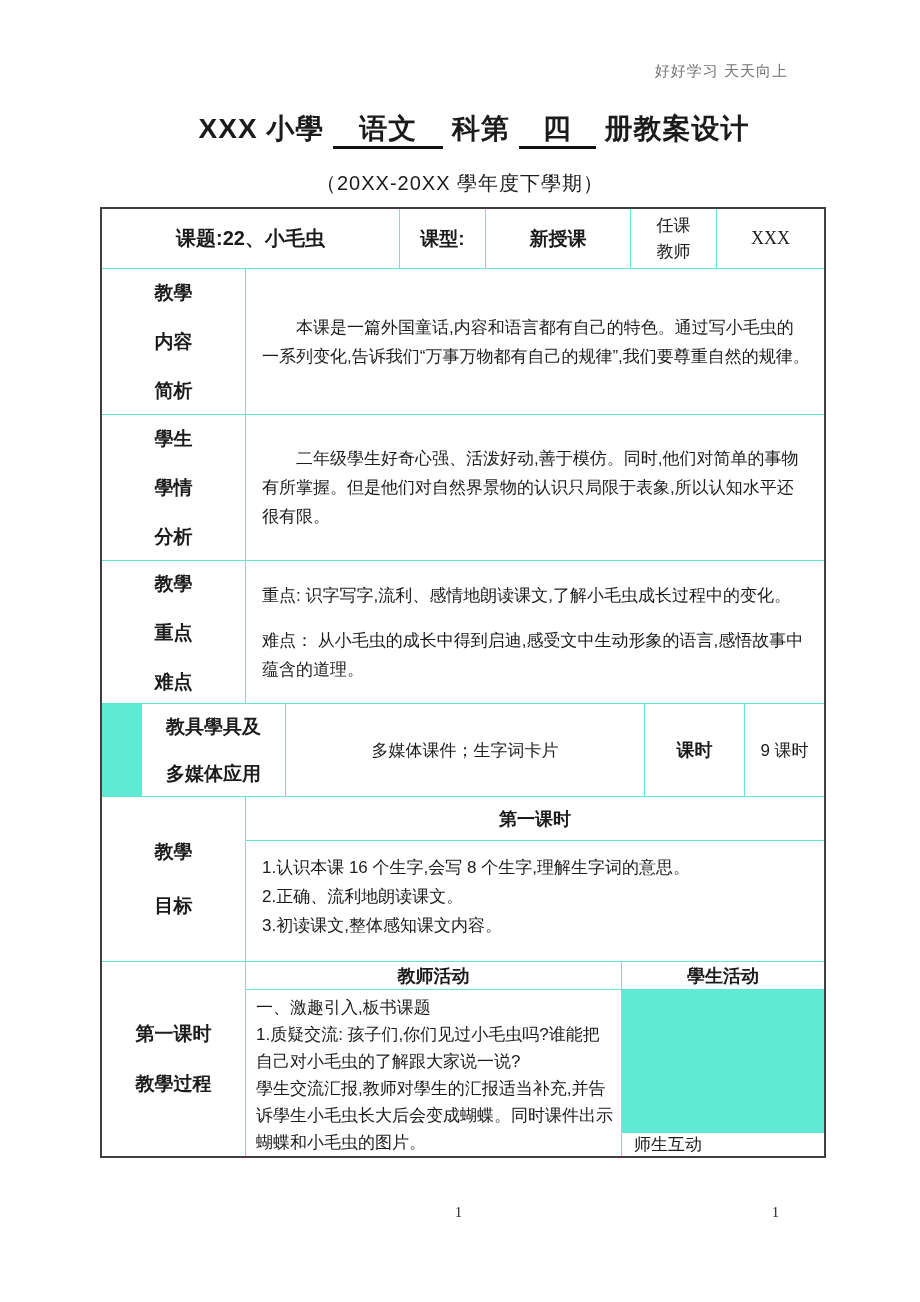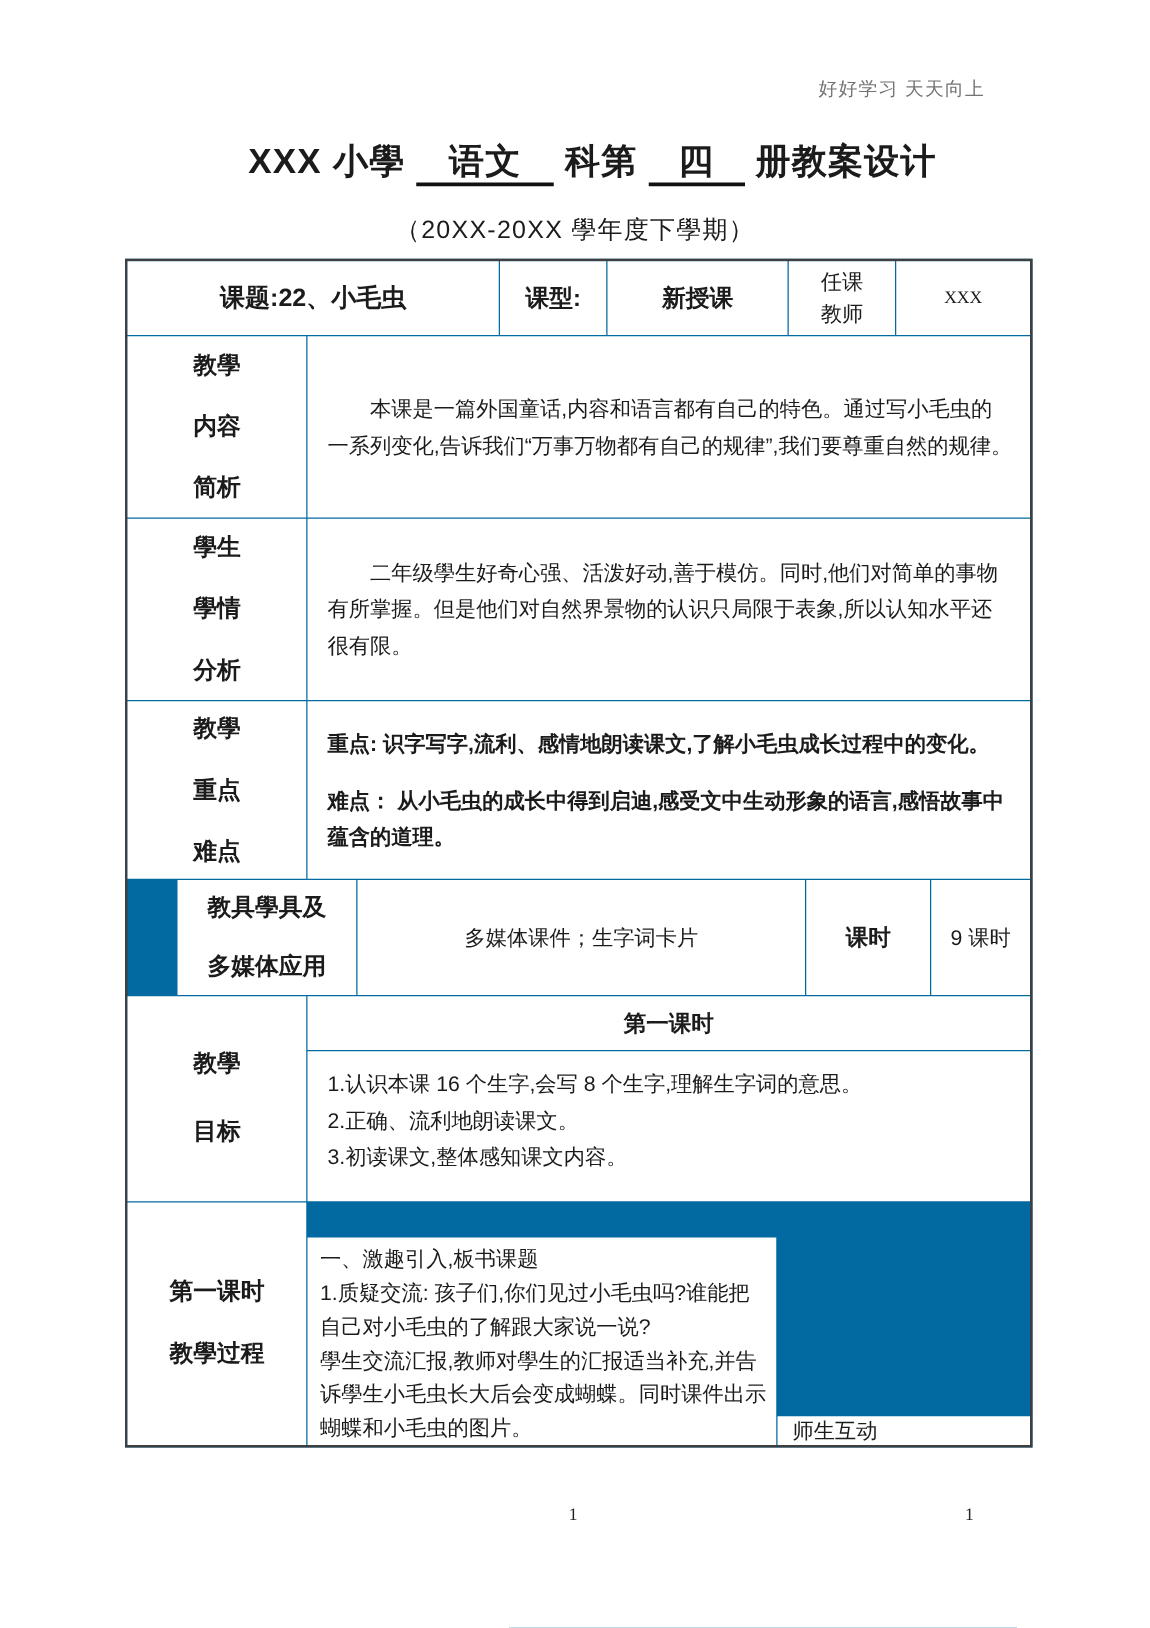--- a/index.html
+++ b/index.html
@@ -34,21 +34,21 @@
   .footer-num {
     position:absolute; top:1205px; font-size:14px; color:#222;
     font-family:"Liberation Serif", serif;
   }
   .footer-num.center { left:455px; }
   .footer-num.right  { left:772px; }
 
   
   .doc-table {
     position:absolute; left:100px; top:207px; width:726px;
-    background:#0369a1; border:2px solid #3f3f3f;
+    background:#5eead4; border:2px solid #3f3f3f;
     display:flex; flex-direction:column; gap:1px;
   }
   .t-row { display:flex; gap:1px; }
   .cell  { background:#ffffff; overflow:hidden; }
 
   
   .r1 { height:59px; }
   .r2 { height:145px; }
   .r3 { height:145px; }
   .r4 { height:142px; }
@@ -66,29 +66,29 @@
   .lh3 { line-height:49px; }   
   .lh2 { line-height:47px; }   
   .lh2w{ line-height:54px; }
   .lh2p{ line-height:50px; }
 
   
   .r1 .topic   { flex:0 0 297px; font-weight:bold; font-size:20px; }
   .r1 .ctype   { flex:0 0 85px;  font-weight:bold; font-size:19px; }
   .r1 .ctypeV  { flex:0 0 144px; font-weight:bold; font-size:19px; }
   .r1 .teacher { flex:0 0 85px;  font-size:17px; line-height:26px; }
-  .r1 .teacherV{ flex:1; font-size:14px; font-family:"Liberation Serif", serif;text-align:right; }
+  .r1 .teacherV{ flex:1; font-size:18px; font-family:"Liberation Serif", serif;text-align:right; }
 
   
   .body-cell {
     flex:1; display:flex; flex-direction:column; justify-content:center;
     font-size:17px; line-height:29px; padding:6px 14px 6px 16px;
   }
   .body-cell p.indent { text-indent:2em; }
-  .gap18 { gap:16px;font-weight:bold; }
+  .gap18 { gap:16px; }
 
   
   .r5 .media { flex:0 0 358px; font-size:17px; }
   .r5 .hours-label { flex:0 0 99px; font-weight:bold; font-size:18px; }
   .r5 .hours-value { flex:1; font-size:17px; }
 
   
   .split { flex:1; display:flex; flex-direction:column; gap:1px; }
   .sub-head {
     background:#fff; display:flex; align-items:center; justify-content:center;
@@ -183,20 +183,24 @@
         <div>2.正确、流利地朗读课文。</div>
         <div>3.初读课文,整体感知课文内容。</div>
       </div>
     </div>
   </div>
 
   <div class="t-row r7">
     <div class="cell hdr-cell lh2p pre">第一课时
 教學过程</div>
     <div class="split">
+      <div class="sub-head-row">
+        <div class="cell sub-head th-teacher">教师活动</div>
+        <div class="cell sub-head th-student">學生活动</div>
+      </div>
       <div class="sub-body-row">
         <div class="activity pre">一、激趣引入,板书课题
 1.质疑交流: 孩子们,你们见过小毛虫吗?谁能把自己对小毛虫的了解跟大家说一说?
 學生交流汇报,教师对學生的汇报适当补充,并告诉學生小毛虫长大后会变成蝴蝶。同时课件出示蝴蝶和小毛虫的图片。</div>
         <div class="student">师生互动</div>
       </div>
     </div>
   </div>
 
 </div>

